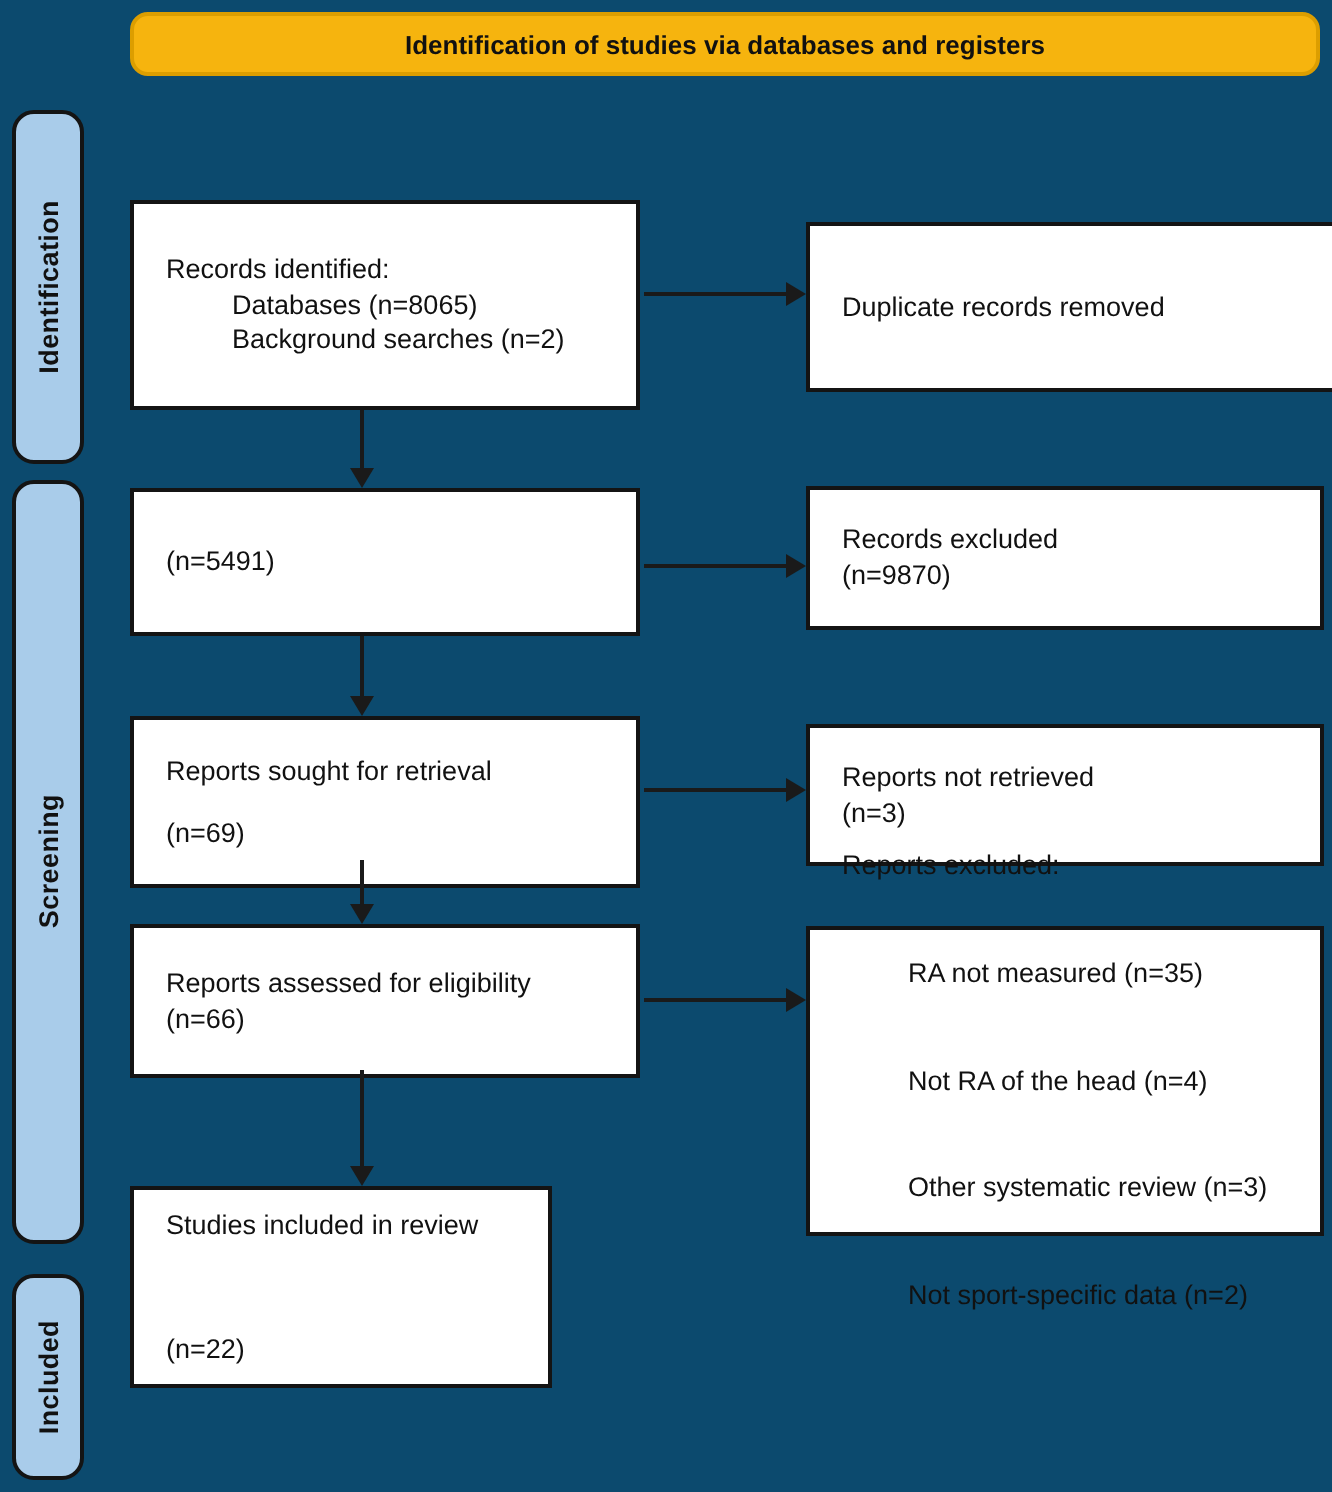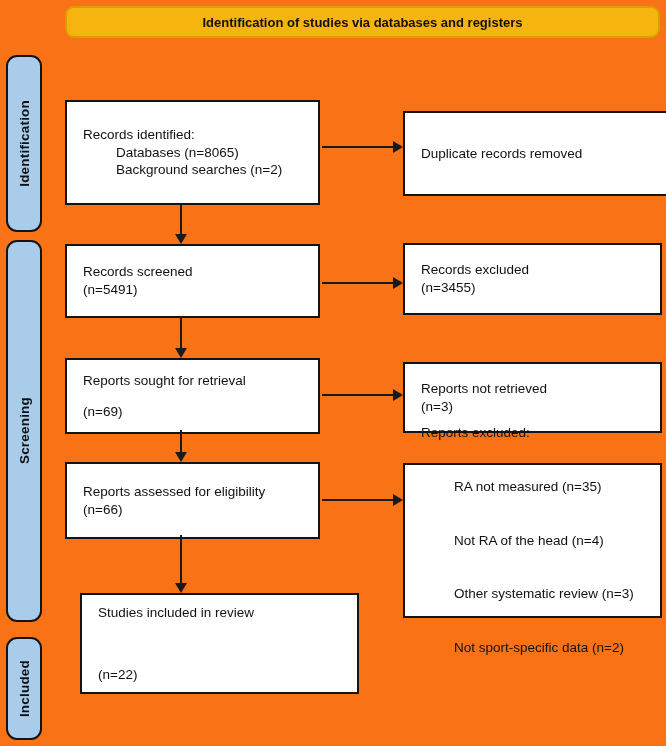--- a/index.html
+++ b/index.html
@@ -1,19 +1,19 @@
 <!DOCTYPE html>
 <html style="--header-fill: #F6B40E; --header-border: #DC9E00; --sidebar-fill: #A9CCEA;"><head>
 <meta charset="utf-8">
 <style>
   html,body { margin:0; padding:0; background:#ffffff; }
   #canvas {
     position:relative;
     width:666px; height:746px;
-    background:#f97316;
+    background:#0c4a6e;
     font-family:"Liberation Sans", sans-serif;
     color:#111111;
     overflow:hidden;
   }
 
   
   .banner {
     position:absolute; left:65px; top:6px; width:595px; height:32px;
     background:var(--header-fill); border:2px solid var(--header-border);
     border-radius:9px;
@@ -45,23 +45,23 @@
     background:#ffffff; border:2px solid #141414;
     box-sizing:border-box;
     display:flex; flex-direction:column; justify-content:center;
     font-size:13.5px; line-height:1.32; color:#111111;
     padding:6px 8px 6px 16px;
   }
   .fbox .indent { margin-left:33px; }
 
   #box-records-identified { left:65px;  top:100px; width:255px; height:105px; }
   #box-records-screened   { left:65px;  top:244px; width:255px; height:74px; }
-  #box-reports-sought     { left:65px;  top:358px; width:255px; height:76px;gap:13px; }
+  #box-reports-sought     { left:65px;  top:358px; width:255px; height:86px;gap:13px; }
   #box-reports-assessed   { left:65px;  top:462px; width:255px; height:77px; }
-  #box-studies-included   { left:80px;  top:593px; width:279px; height:101px;gap:44px; }
+  #box-studies-included   { left:65px;  top:593px; width:211px; height:101px;gap:44px; }
 
   #box-duplicates-removed    { left:403px; top:111px; width:278px; height:85px; }
   #box-records-excluded      { left:403px; top:243px; width:259px; height:72px; }
   #box-reports-not-retrieved { left:403px; top:362px; width:259px; height:71px; }
   #box-reports-excluded      { left:403px; top:463px; width:259px; height:155px;gap:36px; }
 
   
   .varrow { position:absolute; width:2px; background:#1a1a1a; }
   .varrow::after {
     content:""; position:absolute; left:-5px; bottom:-10px;
@@ -105,21 +105,20 @@
     <span>Included</span>
   </div>
 
   <div class="fbox" id="box-records-identified">
     <div>Records identified:</div>
     <div class="indent">Databases (n=8065)</div>
     <div class="indent">Background searches (n=2)</div>
   </div>
 
   <div class="fbox" id="box-records-screened">
-    <div>Records screened</div>
     <div>(n=5491)</div>
   </div>
 
   <div class="fbox" id="box-reports-sought">
     <div>Reports sought for retrieval</div>
     <div>(n=69)</div>
   </div>
 
   <div class="fbox" id="box-reports-assessed">
     <div>Reports assessed for eligibility</div>
@@ -130,21 +129,21 @@
     <div>Studies included in review</div>
     <div>(n=22)</div>
   </div>
 
   <div class="fbox" id="box-duplicates-removed">
     <div>Duplicate records removed</div>
   </div>
 
   <div class="fbox" id="box-records-excluded">
     <div>Records excluded</div>
-    <div>(n=3455)</div>
+    <div>(n=9870)</div>
   </div>
 
   <div class="fbox" id="box-reports-not-retrieved">
     <div>Reports not retrieved</div>
     <div>(n=3)</div>
   </div>
 
   <div class="fbox" id="box-reports-excluded">
     <div>Reports excluded:</div>
     <div class="indent">RA not measured (n=35)</div>

